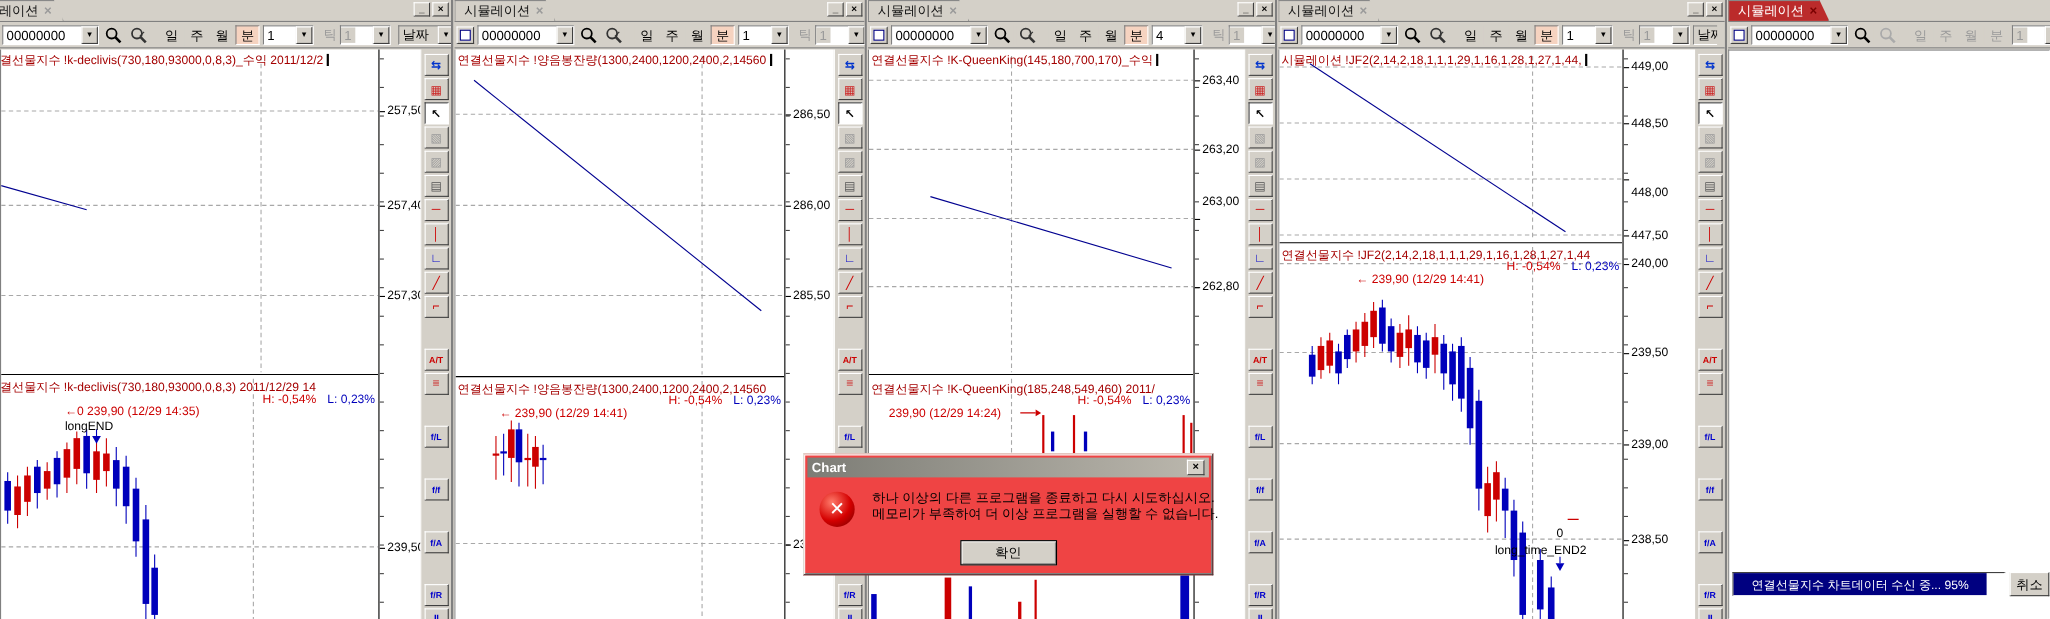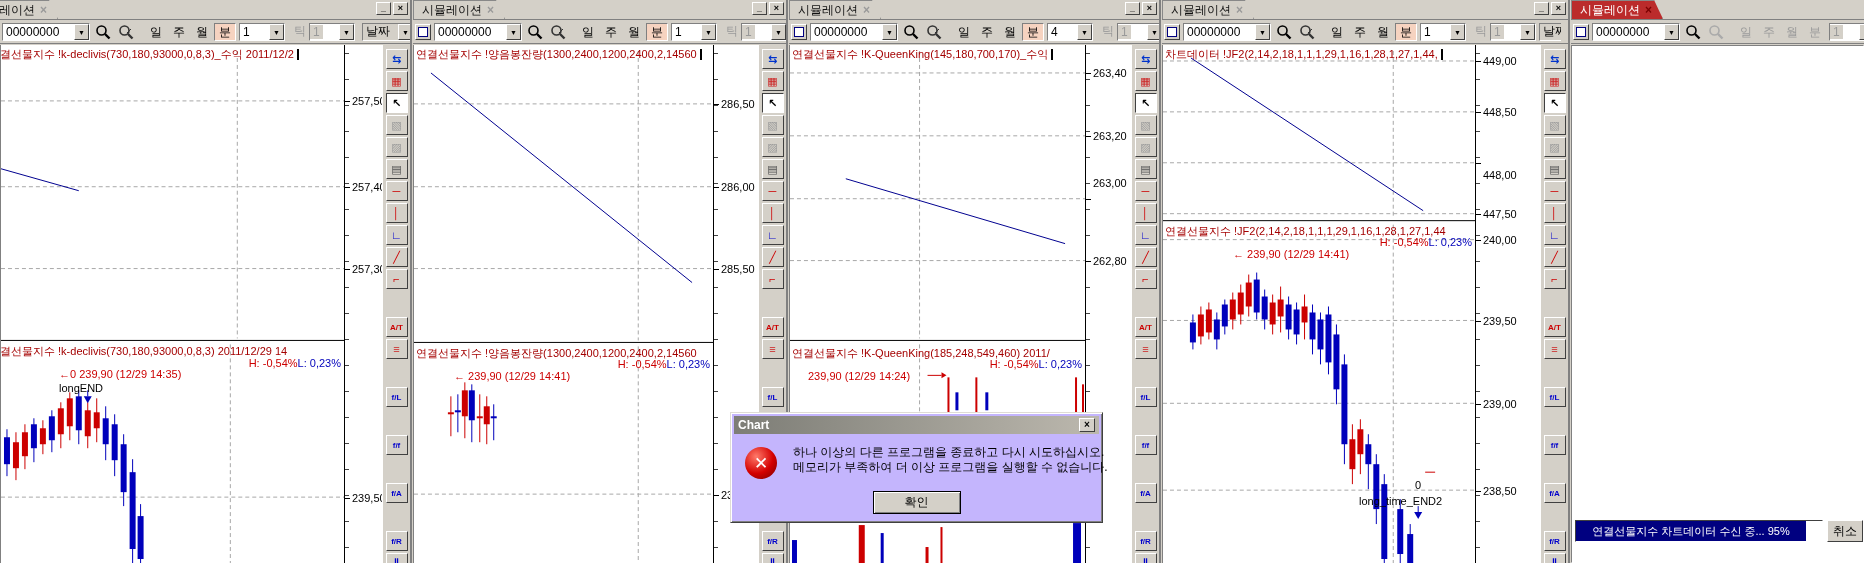--- a/index.html
+++ b/index.html
@@ -44,33 +44,33 @@
   .tools { width:28px; height:100%; background:#d4d0c8; border-left:1px solid #fff; padding-top:2px; flex:none; overflow:hidden; }
   .tool { width:22px; height:20px; margin:2px auto; background:#d4d0c8; border:1px solid; border-color:#fff #404040 #404040 #fff; display:flex; align-items:center; justify-content:center; font-size:11px; font-weight:bold; overflow:hidden; }
   .tool.small { font-size:8px; font-weight:bold;margin-top:28px; }
   .tool.dis { color:#9a9a9a !important; }
   .tool.active { background:#fff; border-color:#404040 #fff #fff #404040; }
 
   .ctitle { position:absolute; left:2px; font-size:11px; color:#a40000; white-space:nowrap; display:flex; align-items:center; }
   .caret { display:inline-block; width:2px; height:11px; background:#000; margin-left:3px; }
   .hlrow { position:absolute; right:3px; font-size:11px; white-space:nowrap; }
   .hlrow .h { color:#cc0000; }
-  .hlrow .l { color:#0000bb; }
+  .hlrow .l { color:#0000bb; margin-left:10px; }
   .ann { position:absolute; font-size:11px; color:#cc0000; white-space:nowrap; }
   .blk { position:absolute; font-size:11px; color:#000; white-space:nowrap; }
 
   
   .p5body { position:absolute; top:45px; bottom:0; left:0; right:0; background:#fff; border:1px solid; border-color:#808080 #fff #fff #808080; }
   .progress-row { position:absolute; left:3px; bottom:20px; display:flex; align-items:center; gap:4px; }
   .progress-frame { width:248px; height:22px; border:1px solid; border-color:#404040 #fff #fff #404040; background:#fff; display:flex; }
   .progress-fill { width:230px; height:100%; background:#000080; color:#fff; font-size:11px; display:flex; align-items:center; justify-content:center; white-space:nowrap; overflow:hidden; }
   .cancel-btn { width:36px; height:22px; background:#d4d0c8; border:1px solid; border-color:#fff #404040 #404040 #fff; font-size:12px; text-align:center; line-height:20px; }
 
   
-  .dialog { position:absolute; left:730px; top:412px; width:373px; height:111px; background:#c4b5fd; border:1px solid; border-color:#dfdcd5 #404040 #404040 #dfdcd5; box-shadow:inset 1px 1px 0 #fff, inset -1px -1px 0 #808080; z-index:50; }
+  .dialog { position:absolute; left:730px; top:412px; width:373px; height:111px; background:#ef4444; border:1px solid; border-color:#dfdcd5 #404040 #404040 #dfdcd5; box-shadow:inset 1px 1px 0 #fff, inset -1px -1px 0 #808080; z-index:50; }
   .dlg-title { height:18px; margin:3px; background:linear-gradient(90deg,#7d7d76,#bcb8ae); color:#fff; font-weight:bold; font-size:12px; display:flex; align-items:center; padding:0 4px; }
   .dlg-x { margin-left:auto; width:16px; height:14px; background:#d4d0c8; border:1px solid; border-color:#fff #404040 #404040 #fff; color:#000; font-size:10px; line-height:12px; text-align:center; font-weight:bold; }
   .dlg-body { position:relative; padding:8px 10px 0 14px; display:flex; gap:16px; }
   .err-icon { width:32px; height:32px; border-radius:50%; background:radial-gradient(circle at 35% 30%, #ff7a6a, #d40000 55%, #7e0000 95%); color:#fff; font-size:17px; font-weight:bold; display:flex; align-items:center; justify-content:center; flex:none; margin-top:2px; }
   .dlg-text { font-size:12px; color:#000; line-height:15px; white-space:nowrap; }
   .dlg-ok { position:absolute; left:50%; transform:translateX(-50%); top:78px; width:88px; height:23px; background:#d4d0c8; border:1px solid #000; box-shadow:inset 1px 1px 0 #fff, inset -1px -1px 0 #808080; font-size:12px; text-align:center; line-height:21px; }
 
   svg .grid { stroke:#a8a8a8; stroke-width:1; stroke-dasharray:4 3; }
   svg .study { stroke:#000090; stroke-width:1; fill:none; }
   svg .split { stroke:#000; stroke-width:1; }
@@ -644,21 +644,21 @@
             <line x1="238" y1="455" x2="238" y2="519" class="wb"></line>
             <rect x="235" y="465" width="6" height="45" class="bb"></rect>
             <line x1="248" y1="480" x2="248" y2="519" class="wb"></line>
             <rect x="245" y="490" width="6" height="29" class="bb"></rect>
             <line x1="0" y1="176" x2="313" y2="176" class="split"></line>
             <line x1="256" y1="462" x2="256" y2="468" class="wb" stroke-width="2"></line>
             <polygon points="252,468 260,468 256,475" class="bb"></polygon>
             <line x1="263" y1="428" x2="273" y2="428" class="wr" stroke-width="2"></line>
           </svg>
         <div class="ctitle" style="top:2px">
-            <span>차트데이터 !JF2(2,14,2,18,1,1,1,29,1,16,1,28,1,27,1,44,</span>
+            <span>시뮬레이션 !JF2(2,14,2,18,1,1,1,29,1,16,1,28,1,27,1,44,</span>
             <span class="caret"></span>
           </div>
         <div class="ctitle" style="top:179px">연결선물지수 !JF2(2,14,2,18,1,1,1,29,1,16,1,28,1,27,1,44</div>
         <div class="hlrow" style="top:191px">
           <span class="h">H: -0,54%</span><span class="l">L: 0,23%</span>
         </div>
         <div class="ann" style="left:70px;top:203px">← 239,90 (12/29 14:41)</div>
         <div class="blk" style="left:252px;top:434px">0</div>
         <div class="blk" style="left:196px;top:450px">long_time_END2</div>
       </div>

